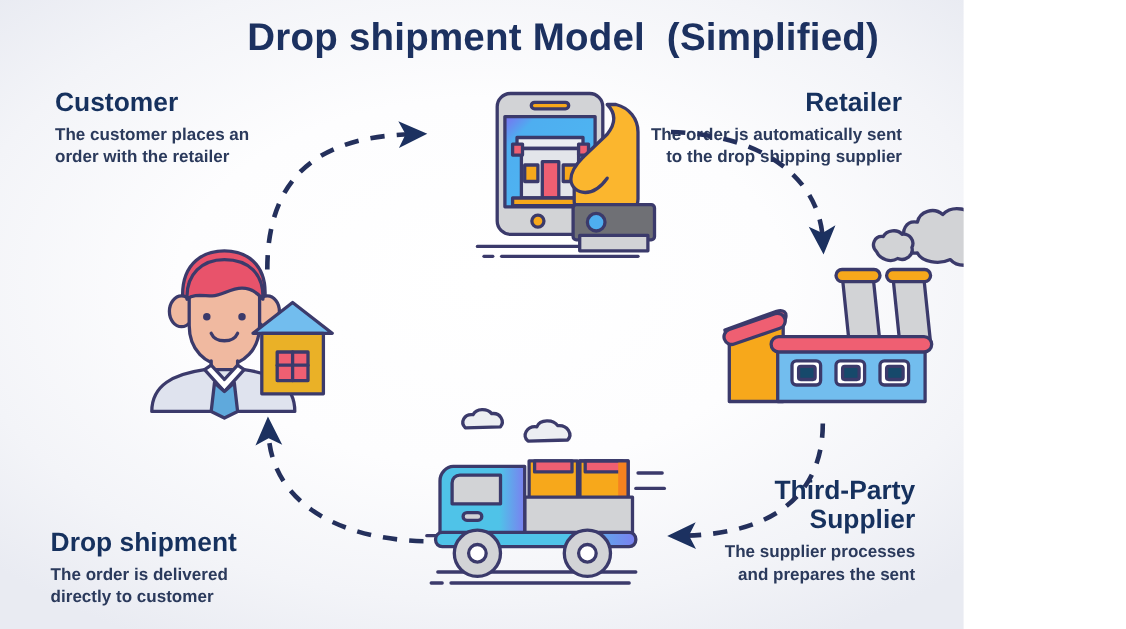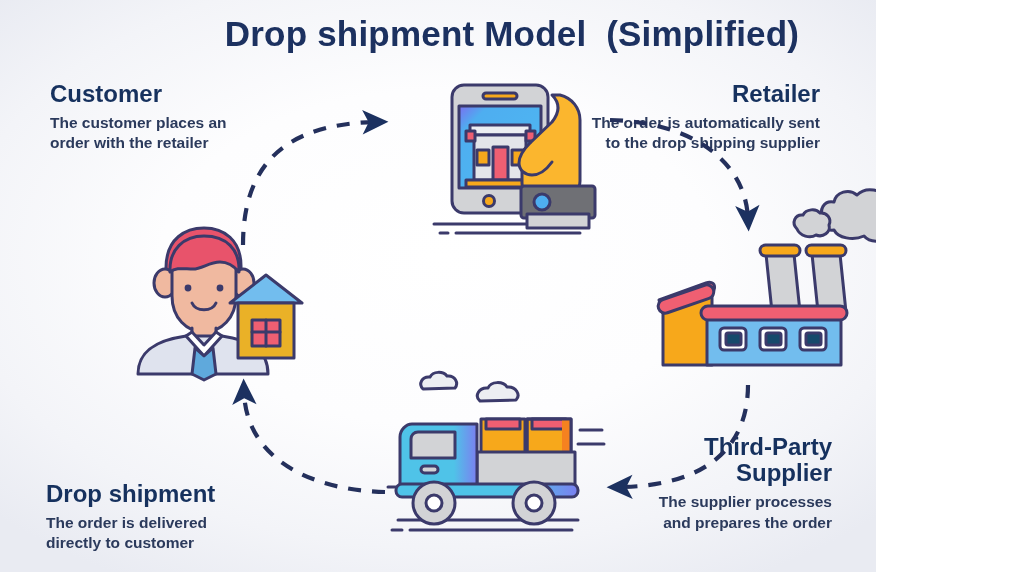--- a/index.html
+++ b/index.html
@@ -56,21 +56,21 @@
   <div class="label-block" id="lbl-retailer">
     <div class="label-head">Retailer</div>
     <div class="label-body">The order is automatically sent
 to the drop shipping supplier</div>
   </div>
 
   <div class="label-block" id="lbl-supplier">
     <div class="label-head">Third-Party
 Supplier</div>
     <div class="label-body">The supplier processes
-and prepares the order</div>
+and prepares the sent</div>
   </div>
 
   <div class="label-block" id="lbl-dropship">
     <div class="label-head">Drop shipment</div>
     <div class="label-body">The order is delivered
 directly to customer</div>
   </div>
 
   <svg id="scene" viewBox="0 0 1024 572">
     <defs>

